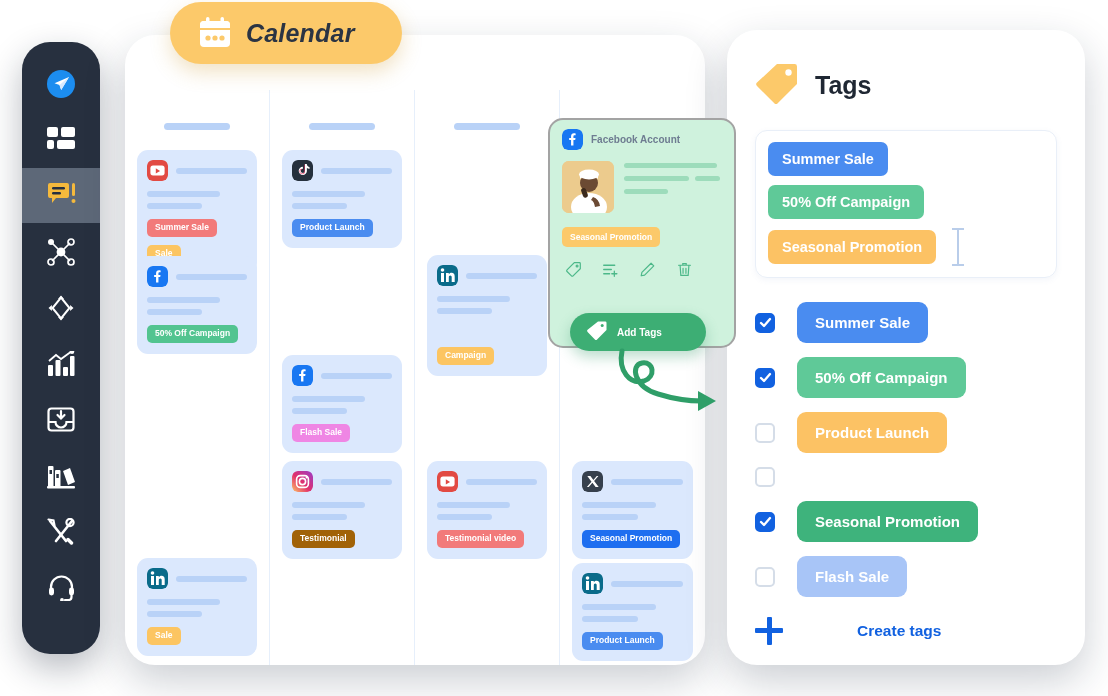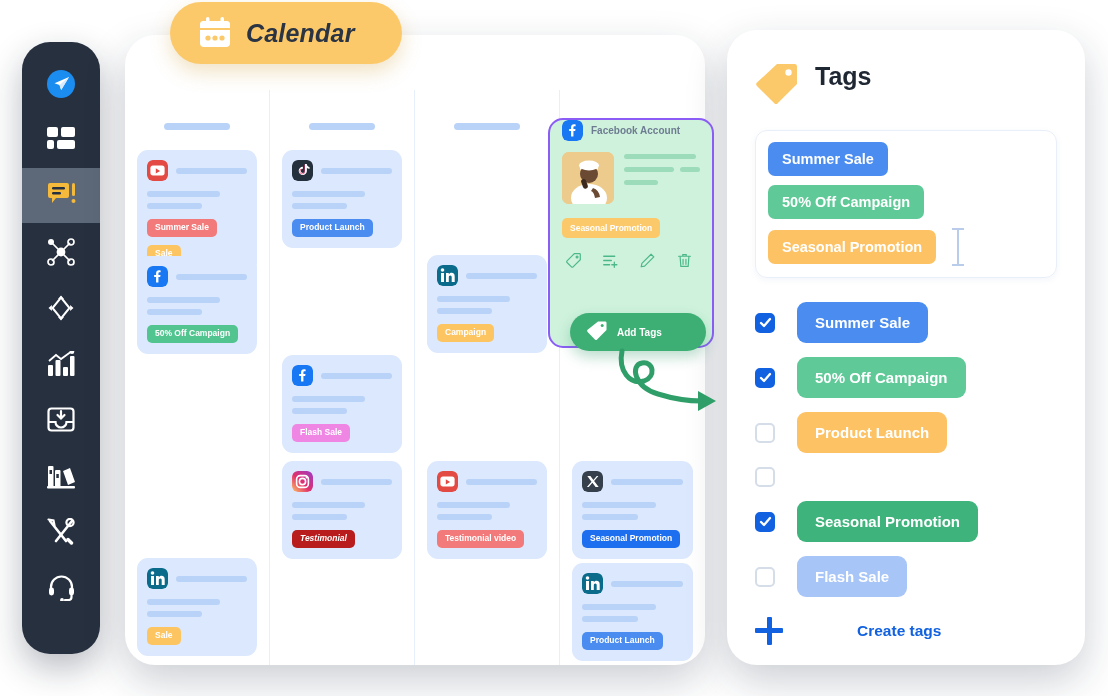--- a/index.html
+++ b/index.html
@@ -76,23 +76,23 @@
   .line1{width:73%;margin-top:10px;}
   .line2{width:55%;margin-top:6px;}
   .ptags{display:flex;gap:8px;margin-top:10px;flex-wrap:wrap;}
   .chip{
     border-radius:5px;padding:4px 8px;font-size:8.5px;color:#ffffff;
     font-weight:bold;white-space:nowrap;line-height:1.15;
   }
 
   
   #fb-card{
-    position:absolute;left:548px;top:118px;width:166px;height:230px;
-    background:#cff2dd;border:2px solid #8b5cf6;border-radius:15px;
-    box-sizing:border-box;padding:0 12px;z-index:9;
+    position:absolute;left:548px;top:118px;width:188px;height:230px;
+    background:#cff2dd;border:2px solid #a3a3a3;border-radius:15px;
+    box-sizing:border-box;padding:9px 12px;z-index:9;
   }
   #fb-card .fb-head{display:flex;align-items:center;gap:8px;}
   #fb-card .fb-name{font-size:10px;font-weight:bold;color:#6e7c91;}
   #fb-card .fb-body{display:flex;gap:10px;margin-top:11px;}
   #fb-thumb{
     width:52px;height:52px;border-radius:7px;flex:none;overflow:hidden;position:relative;
     background:#ecc98a;
   }
   #fb-card .gbar{height:5px;border-radius:3px;background:#9ddcbb;}
   #fb-card .seasonal{
@@ -109,21 +109,21 @@
   }
   #arrow-svg{position:absolute;left:616px;top:345px;z-index:11;}
 
   
   #tags-panel{
     position:absolute;left:727px;top:30px;width:358px;height:635px;
     background:#fff;border-radius:30px;
     box-shadow:0 16px 40px rgba(25,35,60,.22);
     padding:32px 28px;box-sizing:border-box;
   }
-  #tags-header{display:flex;align-items:flex-start;gap:16px;}
+  #tags-header{display:flex;align-items:center;gap:16px;}
   #tags-header .ttl{font-size:25px;font-weight:bold;color:#1f2733;}
   #tag-input-box{
     margin-top:22px;border:1.5px solid #e9eff8;border-radius:12px;
     padding:11px 12px;display:flex;flex-wrap:wrap;gap:9px;align-items:center;
     box-shadow:0 2px 6px rgba(90,120,180,.07);
   }
   .ibox-chip{
     border-radius:7px;padding:9px 14px;color:#fff;font-size:14.5px;font-weight:bold;
     white-space:nowrap;
   }
@@ -378,21 +378,21 @@
                     <rect x="4.6" y="4.6" width="11.8" height="11.8" rx="3.7" fill="none" stroke="#fff" stroke-width="1.6"></rect>
                     <circle cx="10.5" cy="10.5" r="3.1" fill="none" stroke="#fff" stroke-width="1.6"></circle>
                     <circle cx="14.6" cy="6.5" r="1" fill="#fff"></circle>
                   </svg>
                 </span>
                 <div class="bar hdr"></div>
               </div>
               <div class="bar line1"></div>
               <div class="bar line2"></div>
               <div class="ptags">
-                <span class="chip" style="background: #b91c1c; font-style: italic;">Testimonial</span>
+                <span class="chip" style="background: #a16207;">Testimonial</span>
               </div>
             </div>
           </div>
         </div>
         <div class="col">
           <div class="col-head"></div>
           <div class="stack">
             <div class="post" style="top: 165px;">
               <div class="prow">
                 <span class="ic">
@@ -401,21 +401,21 @@
                     <rect x="4" y="8" width="3" height="9" fill="#fff"></rect>
                     <circle cx="5.5" cy="5" r="1.8" fill="#fff"></circle>
                     <path d="M9 8h2.8v1.3c.5-.9 1.5-1.5 2.8-1.5 2 0 3.1 1.2 3.1 3.6V17h-3v-4.8c0-1.1-.4-1.8-1.4-1.8s-1.5.7-1.5 1.8V17H9z" fill="#fff"></path>
                   </svg>
                 </span>
                 <div class="bar hdr"></div>
               </div>
               <div class="bar line1"></div>
               <div class="bar line2"></div>
               <div class="ptags">
-                <span class="chip" style="background: rgb(252, 197, 98);">Campaign</span>
+                <span class="chip" style="background: rgb(252, 197, 98); margin-top: 23px;">Campaign</span>
               </div>
             </div>
             <div class="post" style="top: 371px;">
               <div class="prow">
                 <span class="ic">
                   <svg width="21" height="21" viewBox="0 0 21 21">
                     <rect width="21" height="21" rx="5" fill="#e24a43"></rect>
                     <rect x="3.4" y="5.6" width="14.2" height="9.8" rx="2.6" fill="#fff"></rect>
                     <path d="M8.8 8.2l4.3 2.7-4.3 2.7z" fill="#e24a43"></path>
                   </svg>

